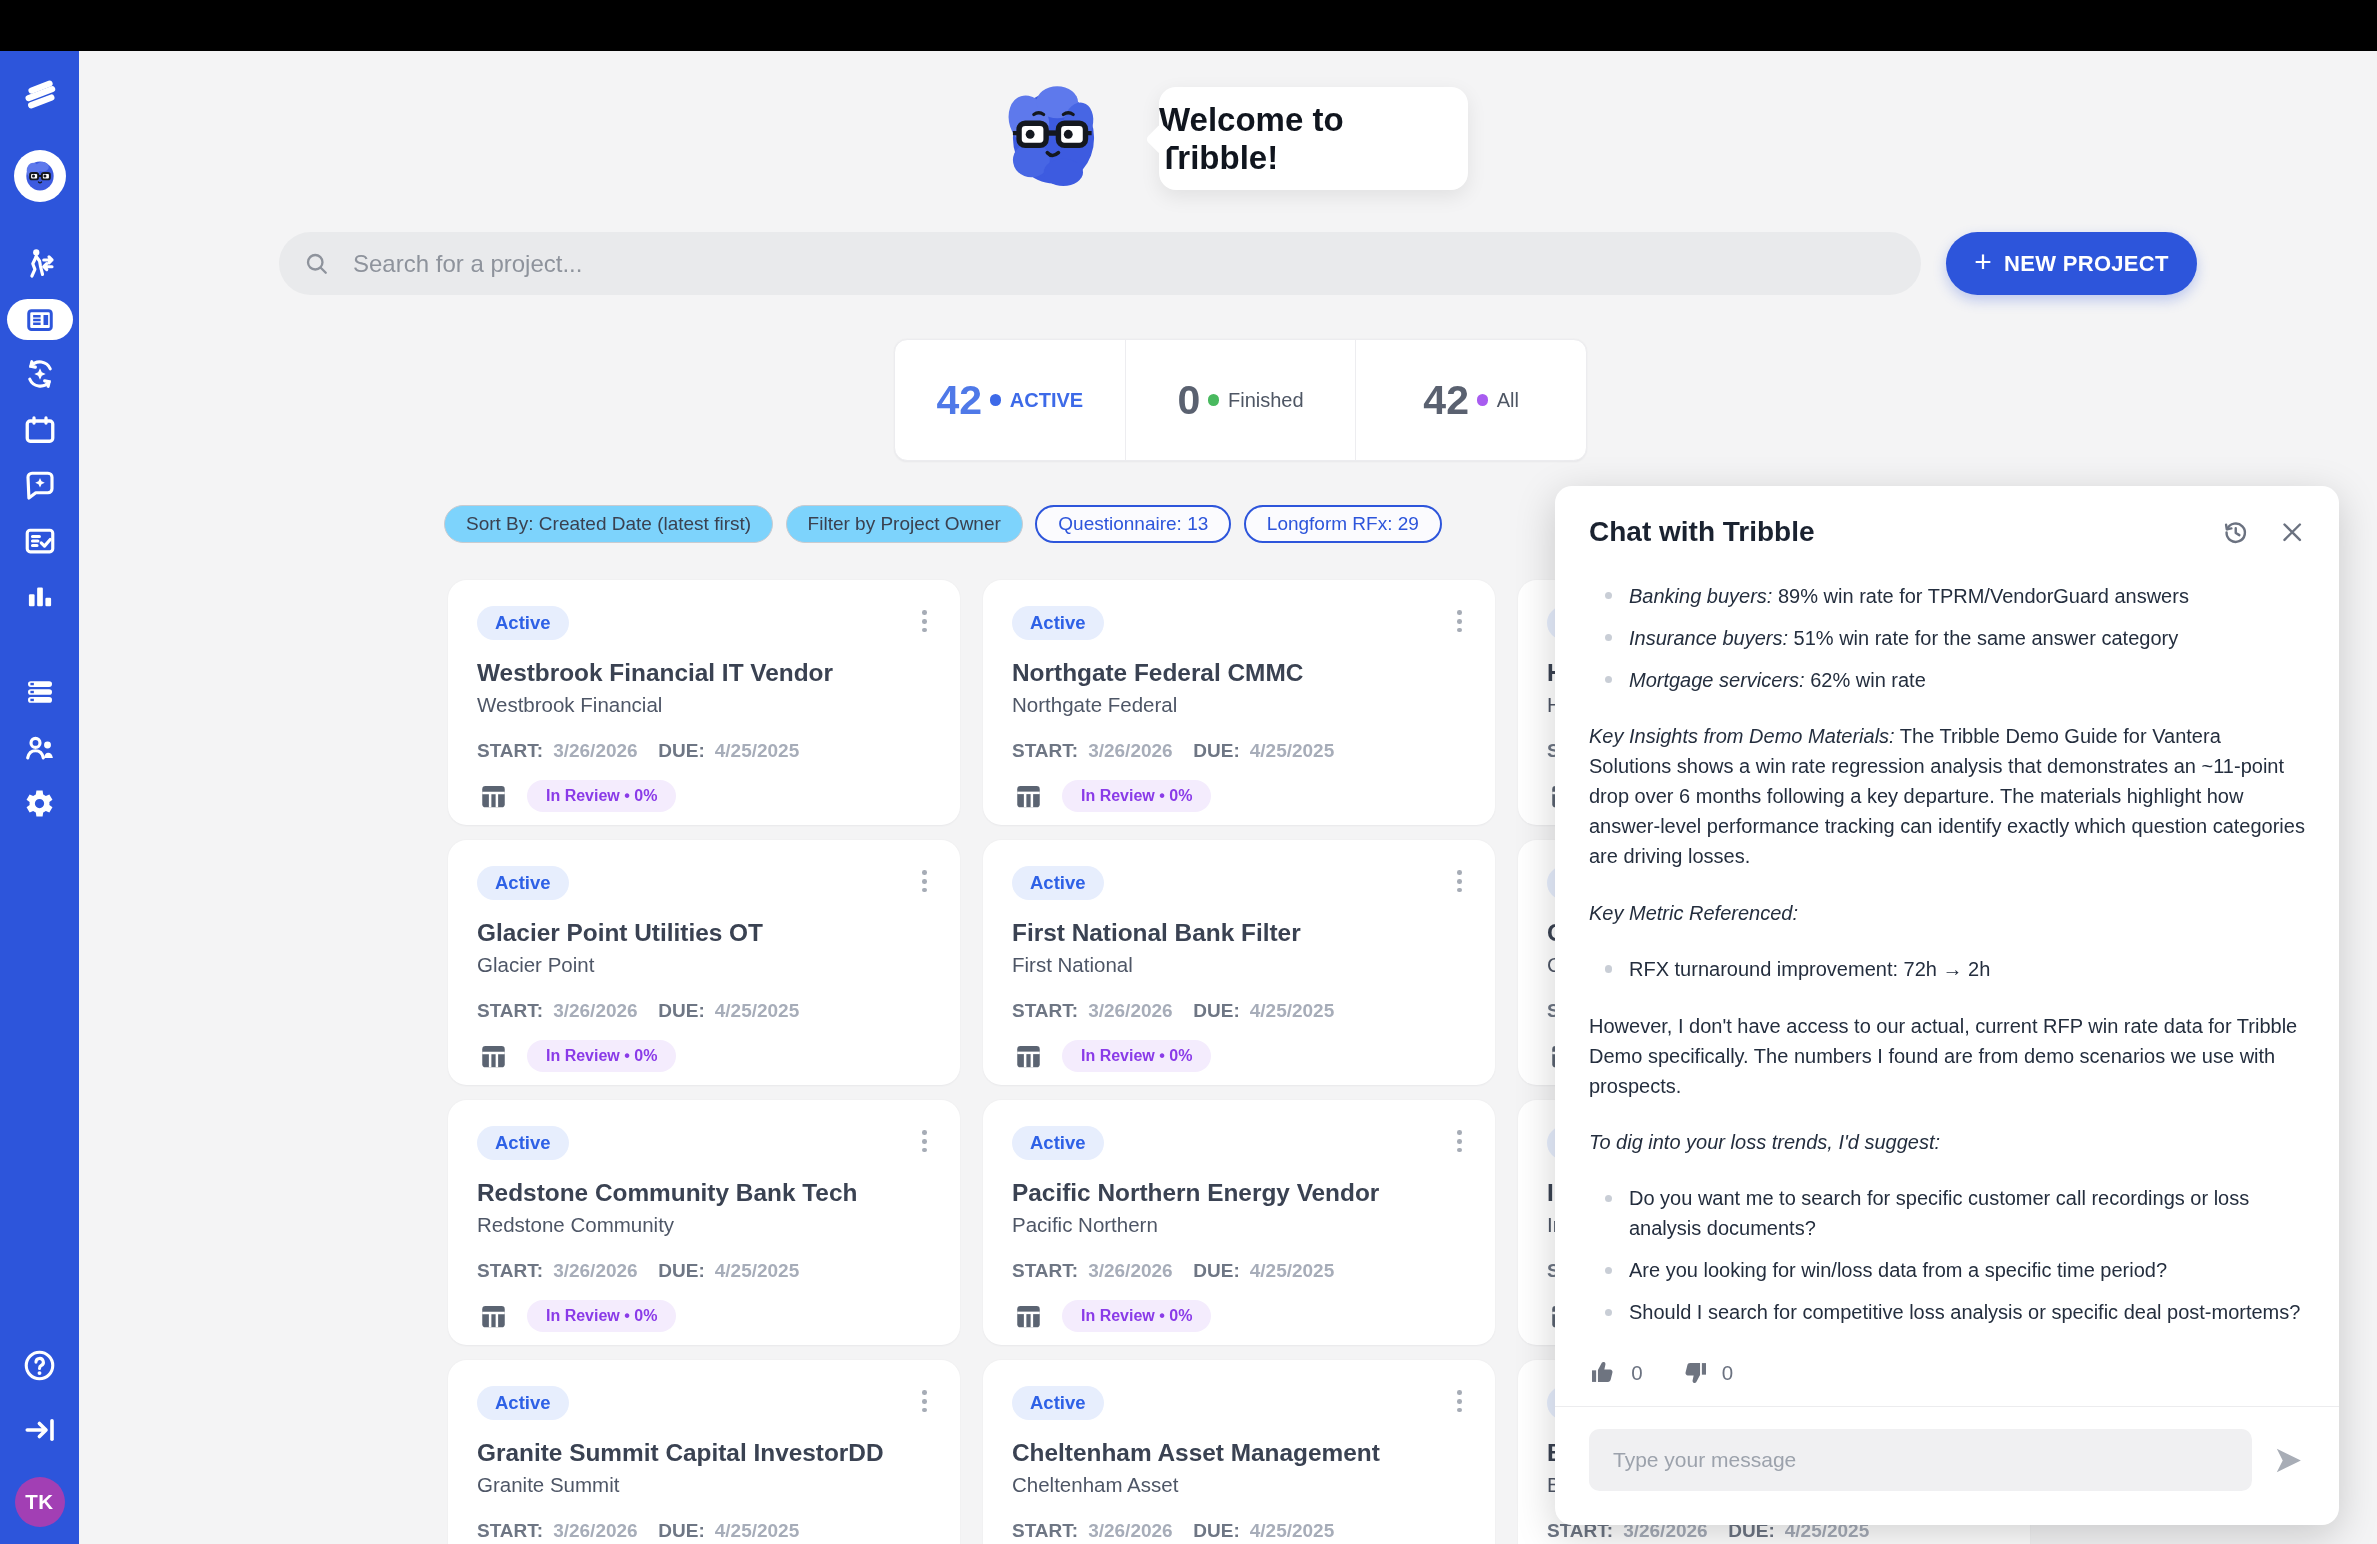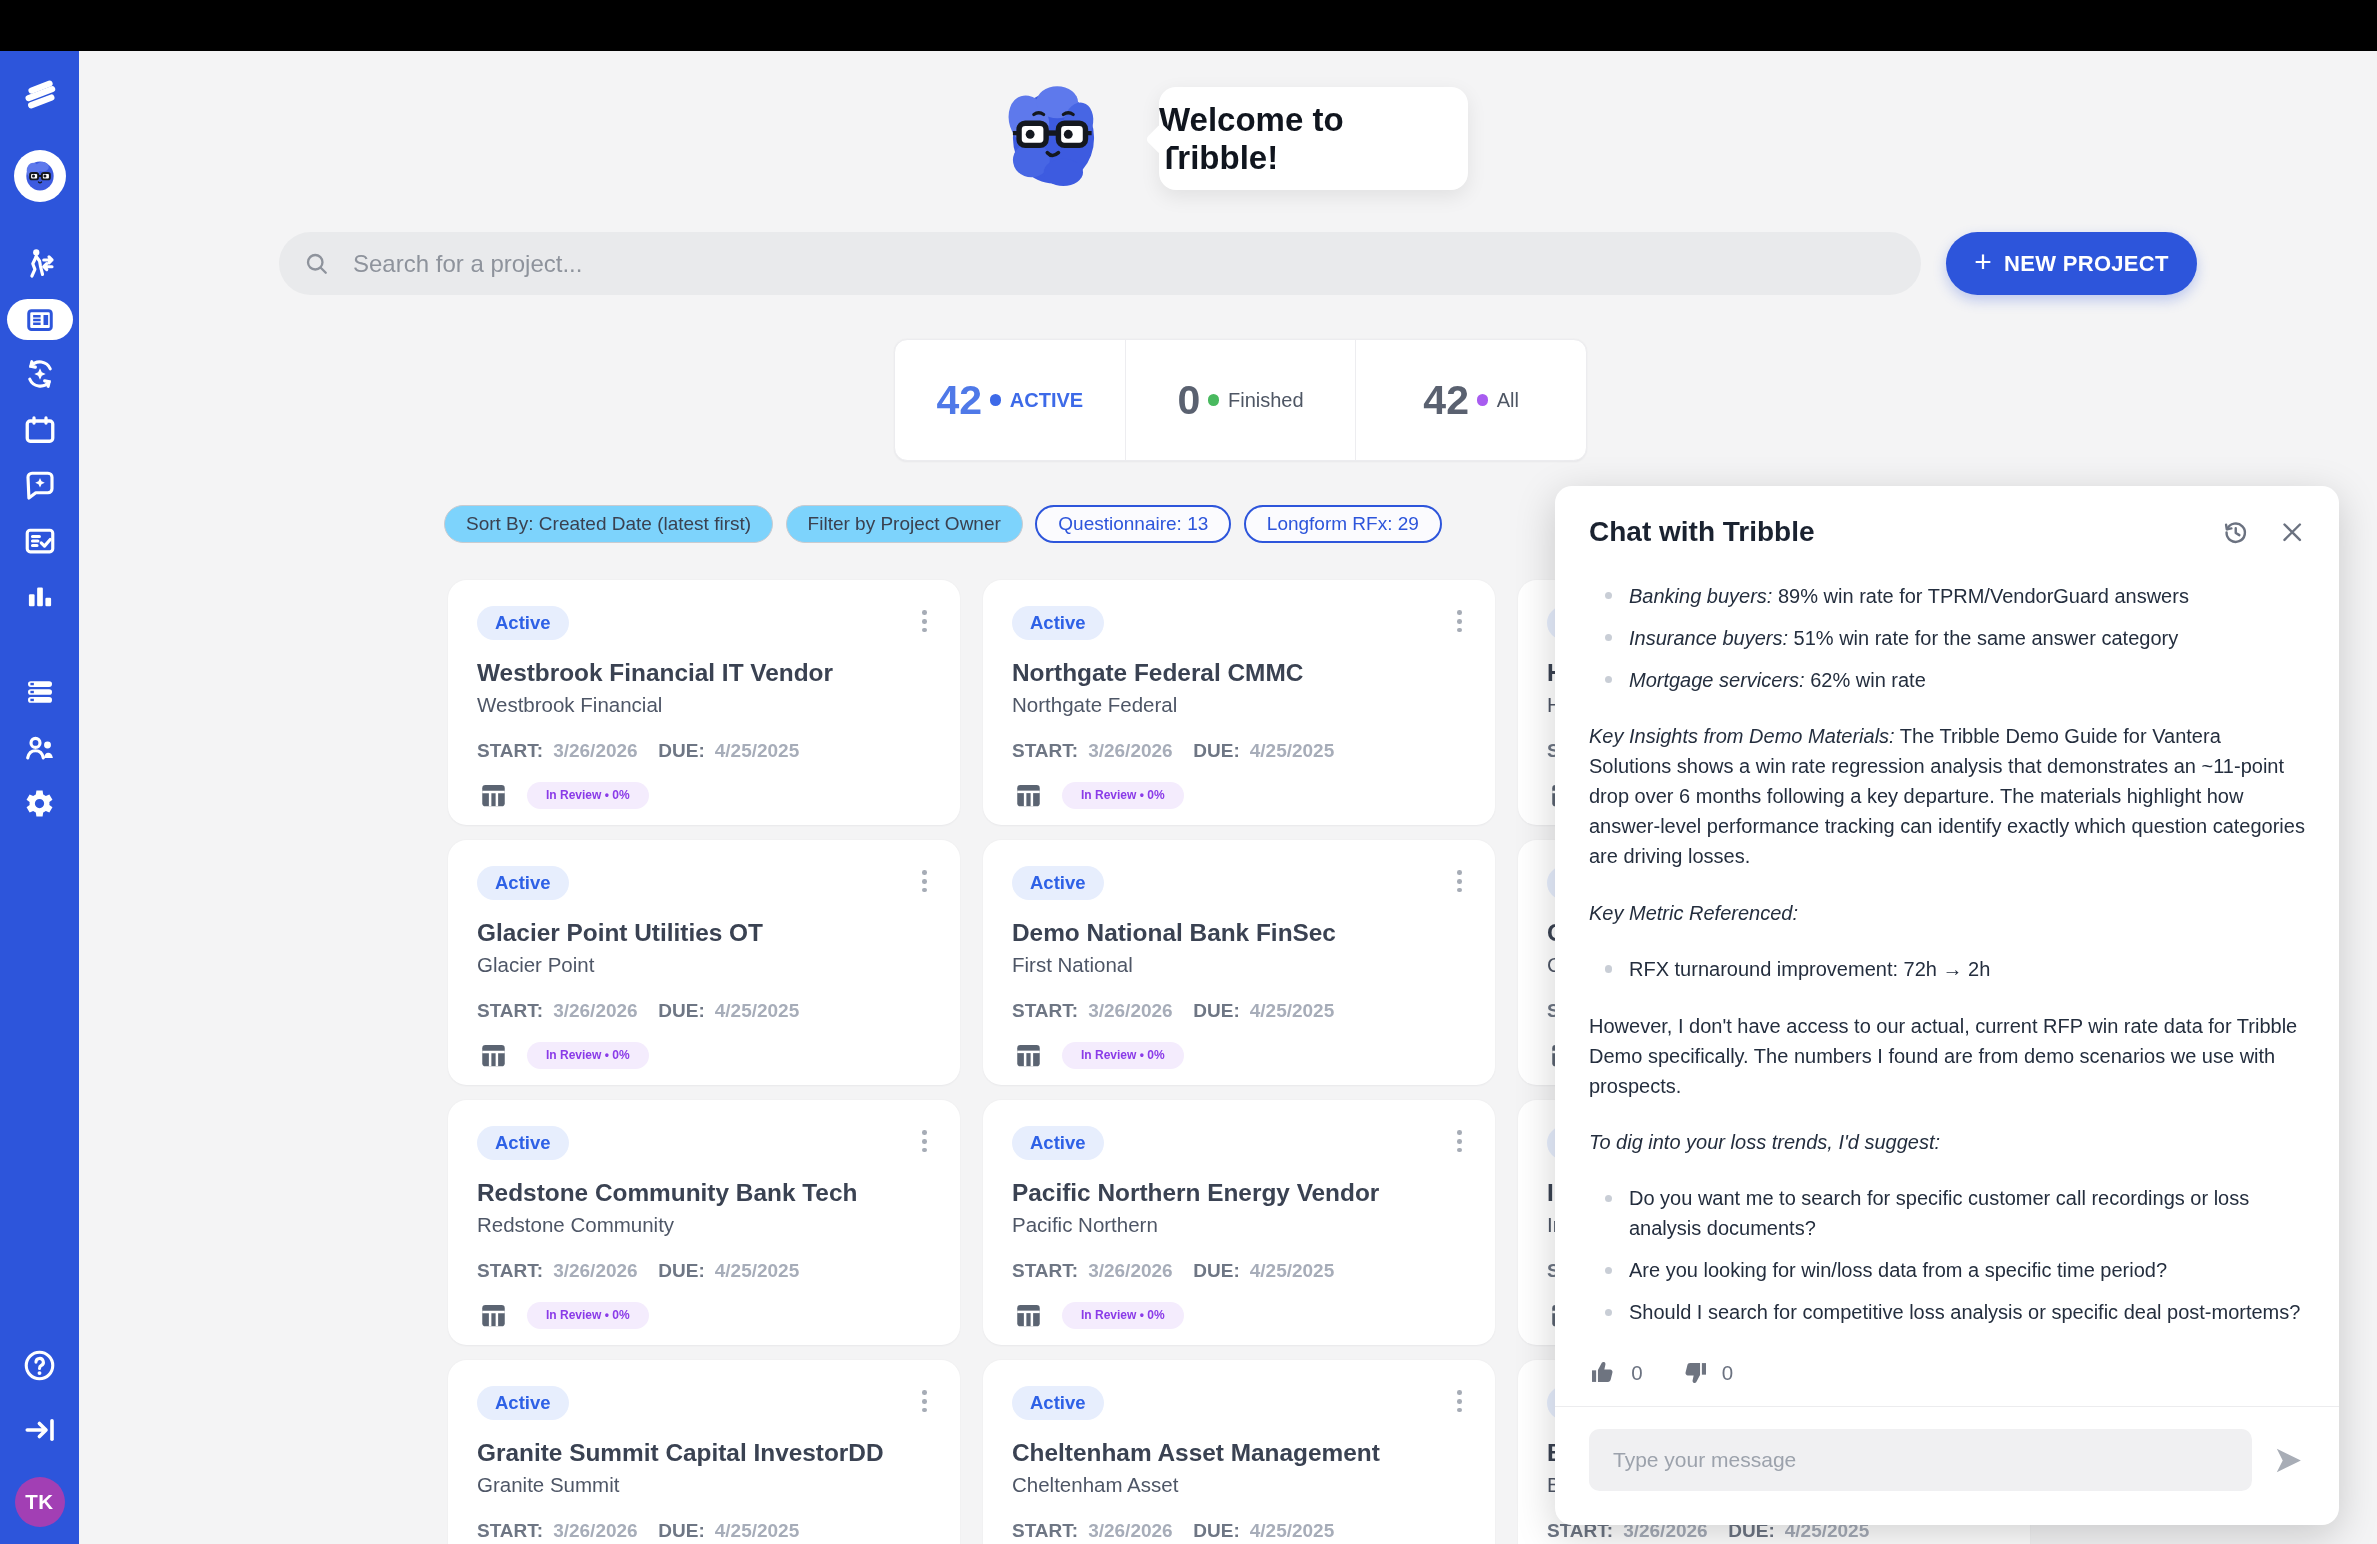--- a/index.html
+++ b/index.html
@@ -65,21 +65,21 @@
   .badge-active{background:#E7EEFD;color:#2E61E6;font-weight:bold;font-size:18.5px;padding:6px 18px;border-radius:660px;}
   .kebab{display:flex;flex-direction:column;gap:4px;padding:4px;cursor:pointer;}
   .kebab i{width:4.6px;height:4.6px;border-radius:50%;background:#A6ACB6;display:block;}
   .card-title{margin:18.5px 0 0;font-size:24.4px;font-weight:bold;color:#3A4252;white-space:nowrap;}
   .card-sub{margin:6.6px 0 0;font-size:20.5px;color:#4E5666;white-space:nowrap;}
   .card-meta{margin:22.5px 0 0;font-size:19px;display:flex;gap:10px;align-items:baseline;white-space:nowrap;}
   .mlabel{color:#6E7684;font-weight:bold;}
   .mval{color:#A7ADB9;font-weight:bold;}
   .mval.first{margin-right:10.6px;}
   .card-bottom{margin-top:18.5px;display:flex;align-items:center;gap:17px;}
-  .badge-review{background:#F4ECFD;color:#8A3BE8;font-weight:bold;font-size:12px;padding:6.6px 19px;border-radius:660px;white-space:nowrap;}
+  .badge-review{background:#F4ECFD;color:#8A3BE8;font-weight:bold;font-size:16px;padding:6.6px 19px;border-radius:660px;white-space:nowrap;}
 
   
   .chat-panel{position:absolute;left:1555px;top:486px;width:784px;height:1039px;background:#fff;border-radius:17px;
         box-shadow:0 10.6px 40px rgba(0,0,0,.18);z-index:50;display:flex;flex-direction:column;
         padding:30px 34px 34px;box-sizing:border-box;}
   .chat-header{display:flex;align-items:center;flex:none;}
   .chat-title{font-size:28px;font-weight:bold;color:#1A2230;flex:1;}
   .icon-btn{color:#6B7280;margin-left:29px;background:none;border:none;padding:0;cursor:pointer;display:flex;}
   .chat-messages{flex:1;overflow:hidden;padding-top:33px;font-size:20px;line-height:30px;color:#242E3E;}
   .chat-p{margin:0 0 26.4px;}
@@ -425,21 +425,21 @@
 
     <article class="card">
       <div class="card-top">
         <span class="badge-active">Active</span>
         <span class="kebab">
             <i></i>
             <i></i>
             <i></i>
           </span>
       </div>
-      <h3 class="card-title">Demo National Bank FinSec</h3>
+      <h3 class="card-title">First National Bank Filter</h3>
       <p class="card-sub">First National</p>
       <p class="card-meta">
         <span class="mlabel start-label">START:</span>
           <span class="mval first start-val">3/26/2026</span>
         <span class="mlabel due-label">DUE:</span>
           <span class="mval due-val">4/25/2025</span>
       </p>
       <div class="card-bottom">
         <span style="display:flex">
           <svg width="33" height="30" viewBox="0 0 24 24">

